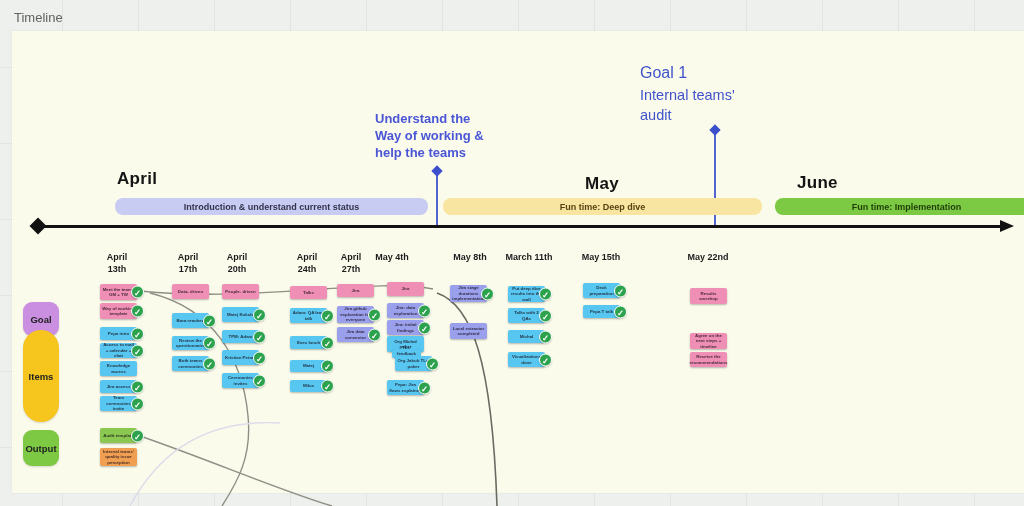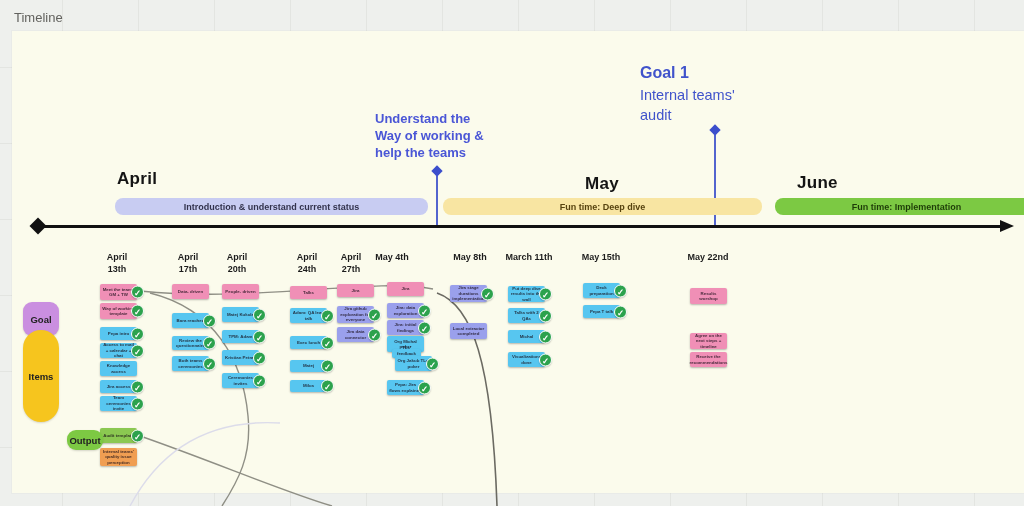--- a/index.html
+++ b/index.html
@@ -19,21 +19,21 @@
     position:absolute; left:12px; top:31px; width:1012px; height:462px;
     background:#fbfbec; box-shadow:0 0 0 1px rgba(0,0,0,0.02);
   }
   .curves { position:absolute; left:0; top:0; width:1012px; height:475px; pointer-events:none; }
   
   .annotation {
     position:absolute; left:363px; top:79px; width:120px;
     font-size:13px; line-height:17px; font-weight:600; white-space:pre-line;
   }
   .goal-block { position:absolute; left:628px; top:33px; width:130px; }
-  .goal-title { font-size:16px; font-weight:bold; margin-bottom:3px; }
+  .goal-title { font-size:16px; font-weight:normal; margin-bottom:3px; }
   .goal-sub { font-size:14.5px; line-height:20px; white-space:pre-line; }
   .m-diamond { position:absolute; width:8px; height:8px; transform:rotate(45deg); background:#3b4ecc; }
   .m-line { position:absolute; width:2px; background:#4053cb; opacity:.9; }
   
   .month { position:absolute; font-size:17px; font-weight:bold; color:#141414; letter-spacing:.3px; }
   .bar {
     position:absolute; top:167px; height:17px; border-radius:8px;
     font-size:9px; font-weight:bold; display:flex; align-items:center; justify-content:center;
     overflow:hidden; white-space:nowrap;
   }
@@ -282,16 +282,16 @@
         </div>
         <div class="note" style="left: 678px; top: 321px; width: 37px; height: 15px; background: rgb(240, 143, 182);">
           <span>Receive the recommendations</span>
         </div>
       </div>
   </div>
 
   <div>
       <div class="pill" style="top: 302px; height: 34px; background: rgb(202, 143, 224);">Goal</div>
       <div class="pill" style="top: 330px; height: 92px; background: rgb(246, 197, 30); border-radius: 18px;">Items</div>
-      <div class="pill" style="top: 430px; height: 20px; background: rgb(125, 201, 67); margin-left: 44px;">Output</div>
+      <div class="pill" style="top: 430px; height: 36px; background: rgb(125, 201, 67);">Output</div>
     </div>
 
 </div>
 
 </body></html>

